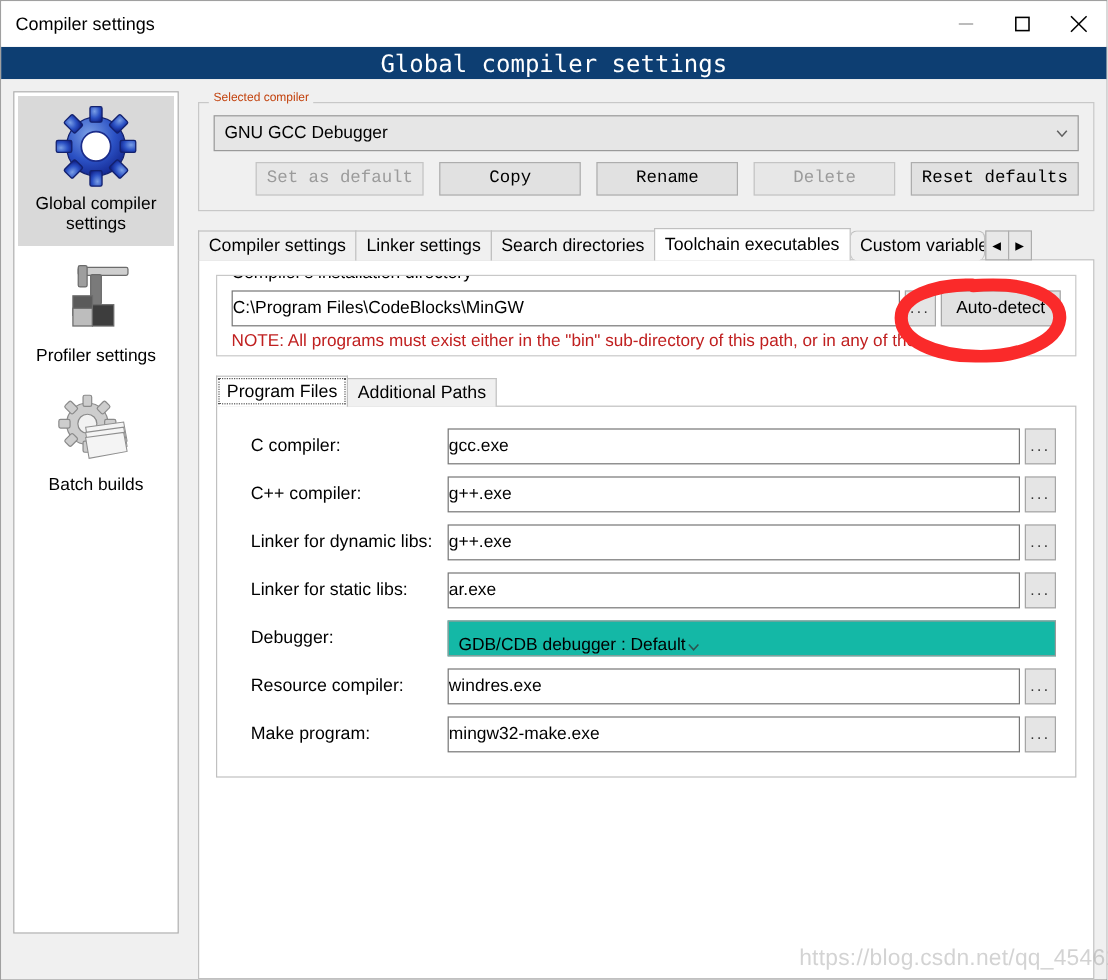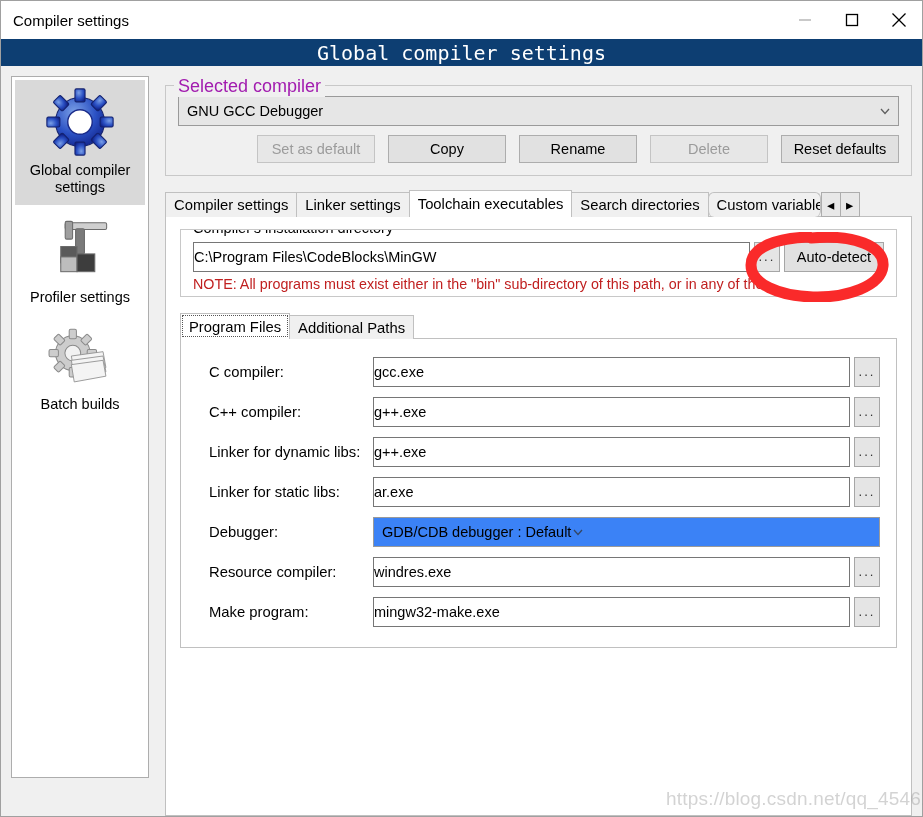--- a/index.html
+++ b/index.html
@@ -117,22 +117,22 @@
     border: 1px solid #c8c8c8;
     margin-top: 9px;
     padding: 10px 12px 12px 12px;
     box-sizing: border-box;
   }
   .groupbox > .gb-title {
     position: absolute;
     top: -10px; left: 8px;
     background: #f0f0f0;
     padding: 0 4px;
-    font-size: 18px;
-    color: #a21caf;
+    font-size: 10px;
+    color: #c2410c;
   }
 
   
   .combo {
     height: 30px;
     border: 1px solid #9a9a9a;
     background: #e6e6e6;
     display: flex;
     align-items: center;
     padding: 0 6px 0 8px;
@@ -152,20 +152,21 @@
   .btn {
     min-width: 118px;
     height: 28px;
     border: 1px solid #adadad;
     background: #e1e1e1;
     display: flex; align-items: center; justify-content: center;
     font-size: 14.5px;
     color: #000;
     box-sizing: border-box;
     padding: 0 8px;
+    font-family: Liberation Mono, monospace;
   }
   .btn.disabled { color: #9b9b9b; background: #e7e7e7; border-color: #c4c4c4; }
 
   
   .tabbar {
     display: flex;
     align-items: flex-end;
     margin-top: 14px;
     height: 27px;
     position: relative;
@@ -323,22 +324,22 @@
     width: 176px;
     flex: none;
     font-size: 14.8px;
     padding-left: 12px;
     box-sizing: border-box;
   }
   .fctl { display:flex; align-items:center; gap:4px; flex: 1 1 auto; min-width: 0; }
   .combo-dbg {
     height: 30px;
     border: 1px solid #9a9a9a;
-    background: #3b82f6;
-    display:flex; align-items:center;
+    background: #14b8a6;
+    display:flex; align-items:flex-end;
     padding: 0 8px 0 8px;
     box-sizing: border-box;
     flex: 1 1 auto;
     font-size: 14.5px;
   }
 
   
   .footer {
     height: 52px;
     flex: none;
@@ -510,22 +511,22 @@
           <div class="btn">Copy</div>
           <div class="btn">Rename</div>
           <div class="btn disabled">Delete</div>
           <div class="btn">Reset defaults</div>
         </div>
       </div>
 
       <div class="tabbar">
         <div class="tab">Compiler settings</div>
         <div class="tab">Linker settings</div>
+        <div class="tab">Search directories</div>
         <div class="tab active">Toolchain executables</div>
-        <div class="tab">Search directories</div>
         <div class="tab clipped">Custom variable</div>
         <div class="tab-spin">
           <div class="spinbtn">◂</div>
           <div class="spinbtn">▸</div>
         </div>
       </div>
 
       <div class="tabpage">
 
         <div class="gb-white">

